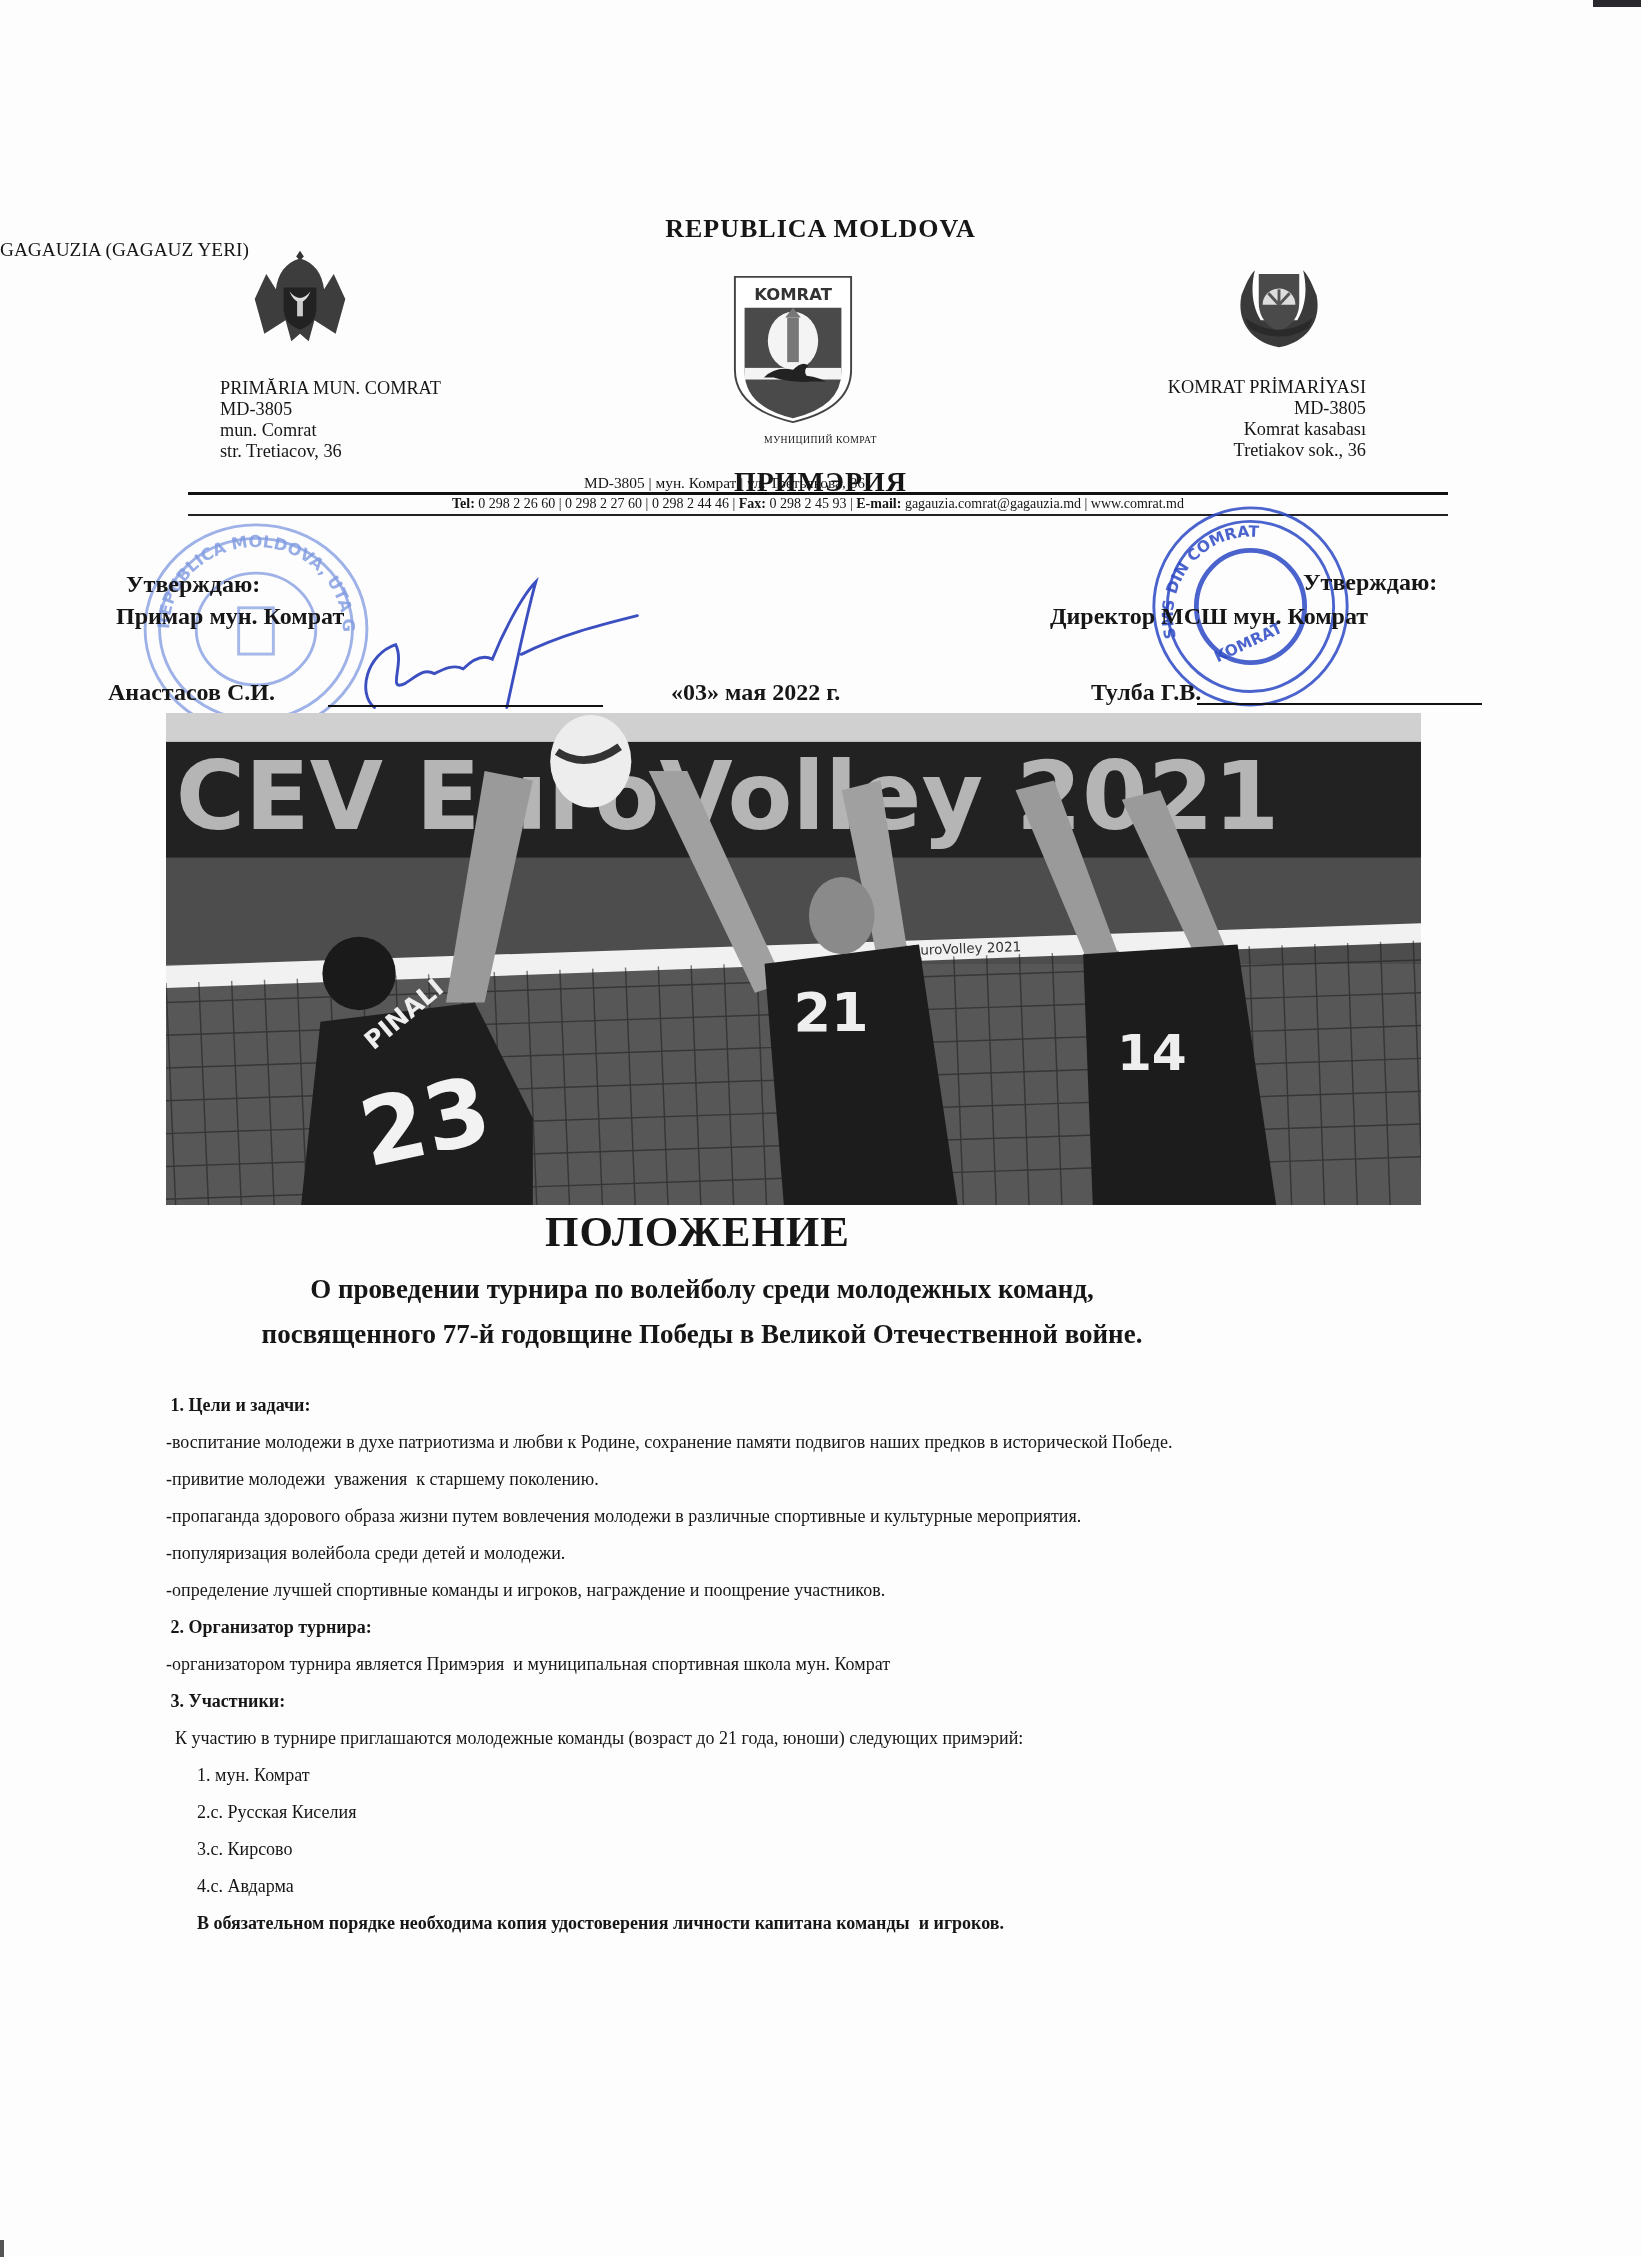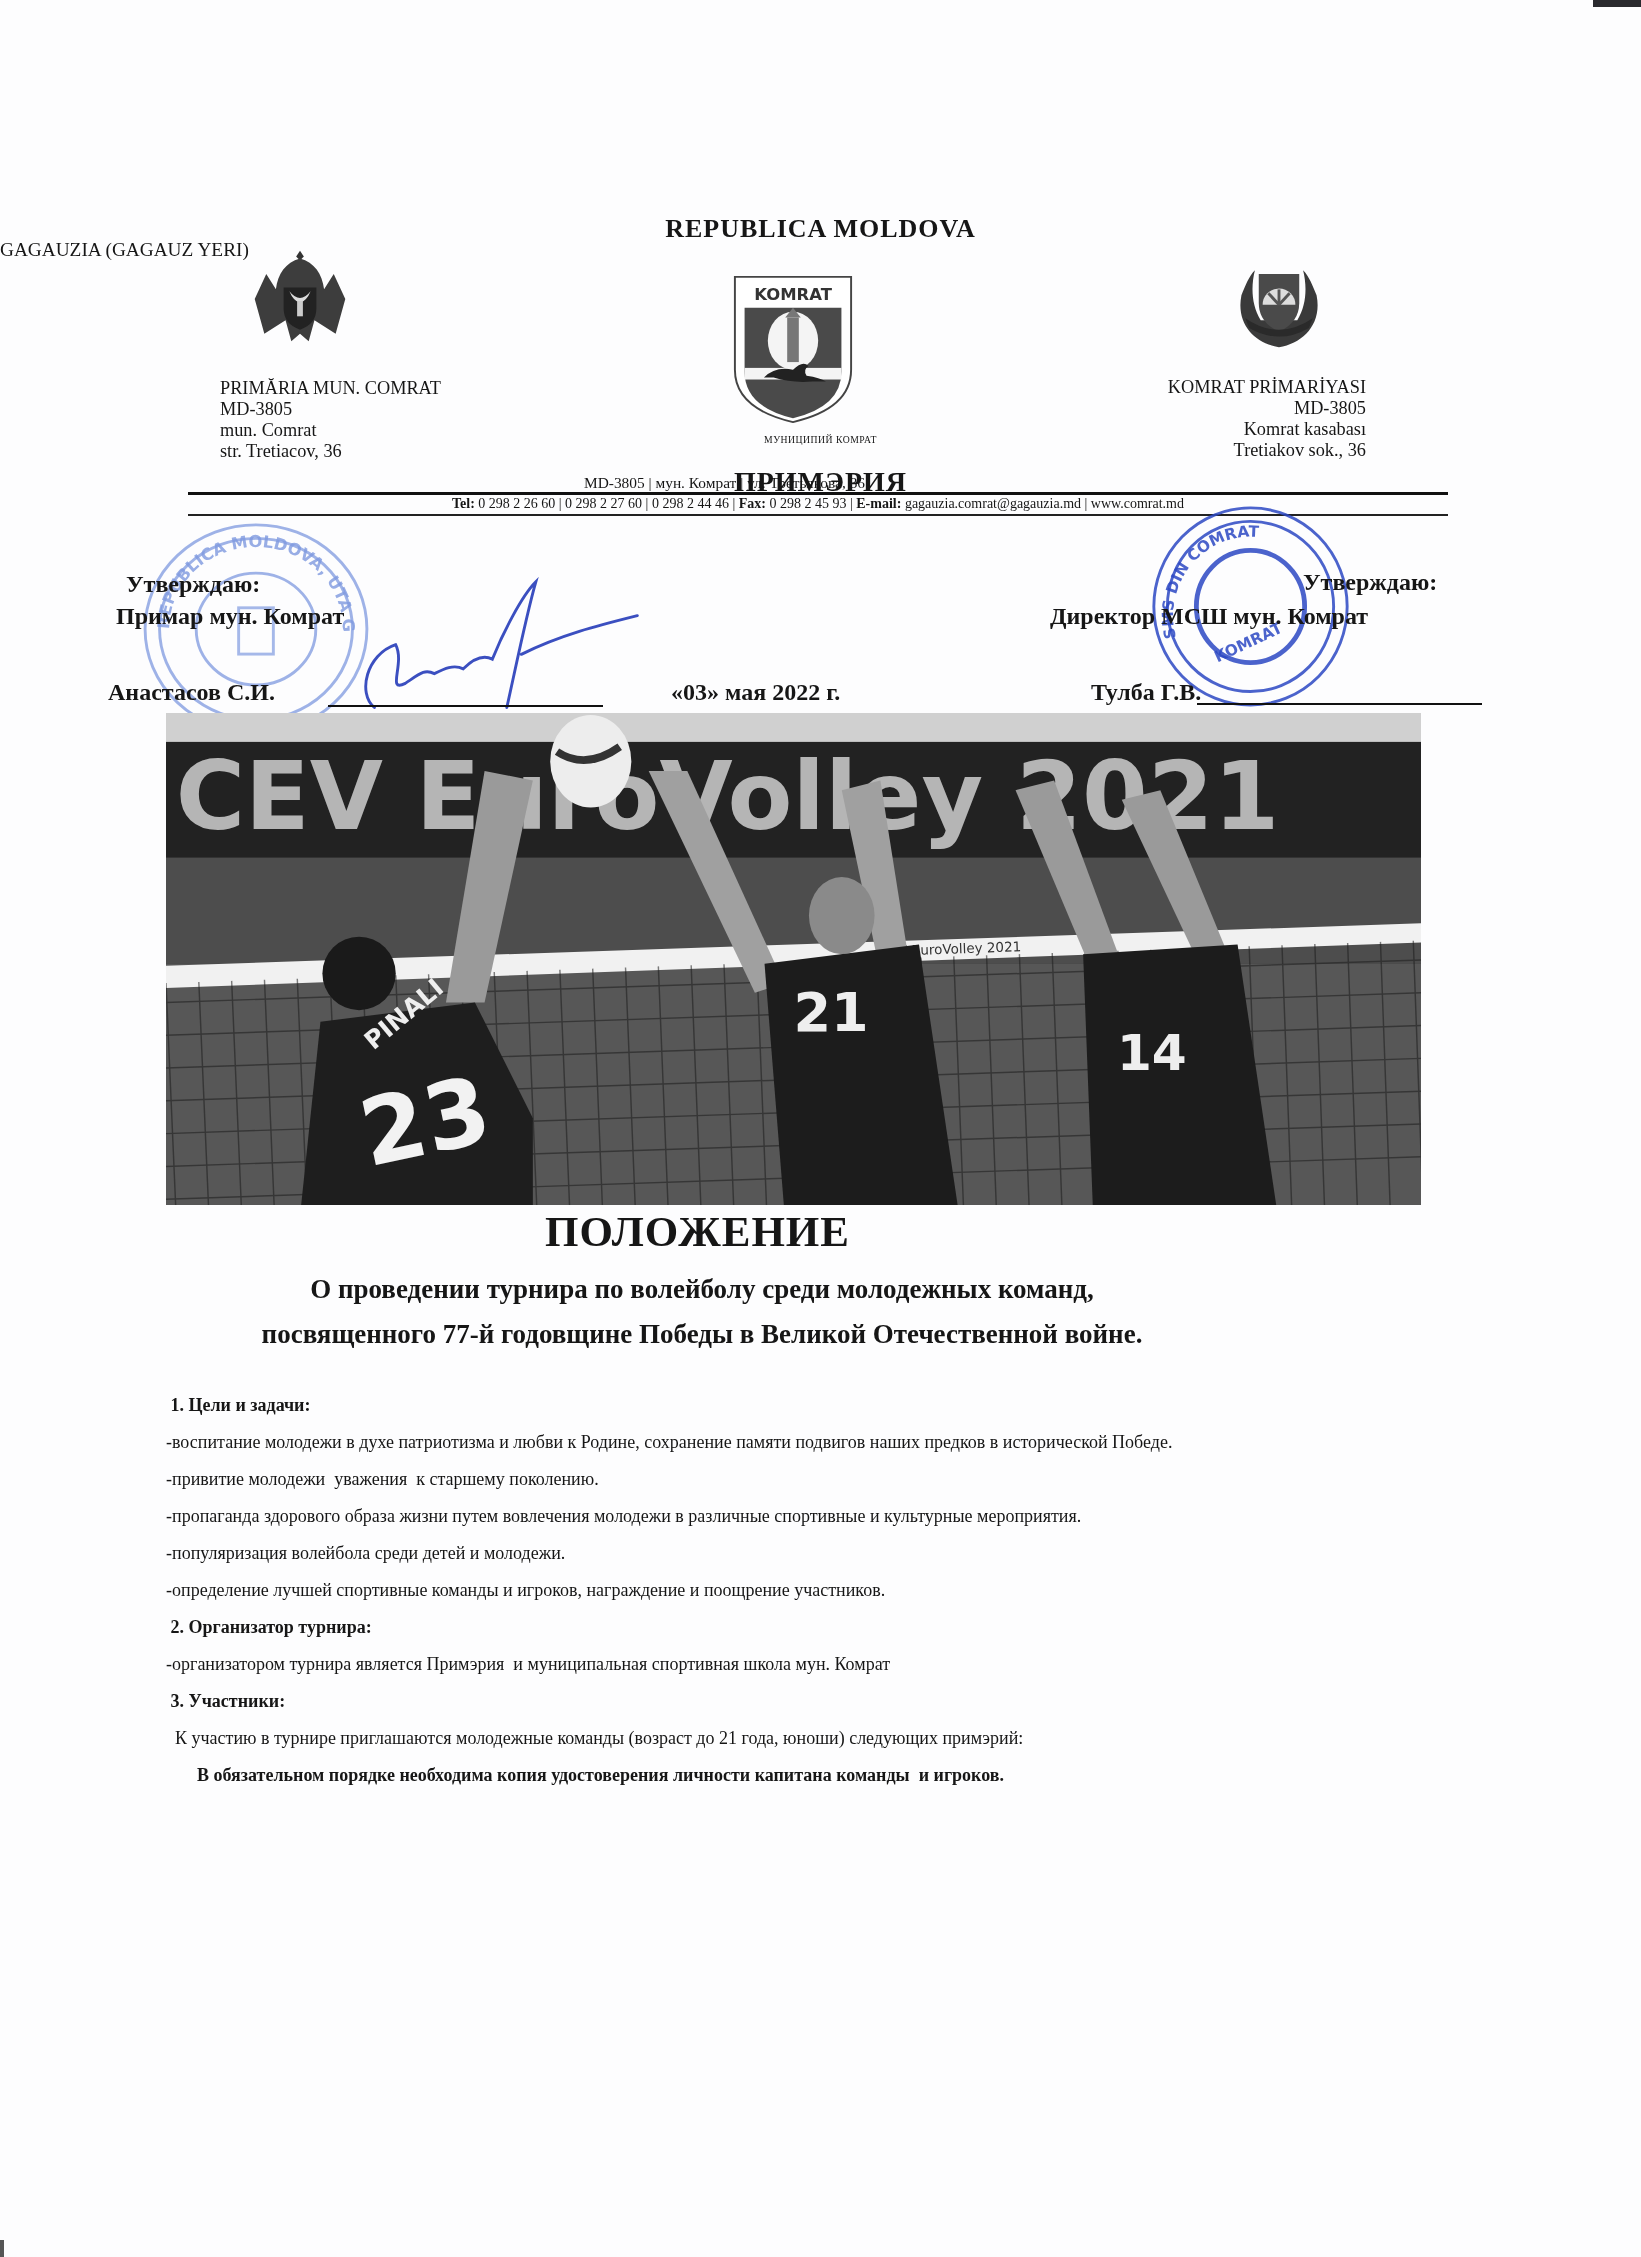--- a/index.html
+++ b/index.html
@@ -278,15 +278,21 @@
   <div class="heading" style="white-space:pre;"> 1. Цели и задачи:</div>
   <div class="para">-воспитание молодежи в духе патриотизма и любви к Родине, сохранение памяти подвигов наших предков в исторической Победе.</div>
   <div class="line" style="white-space:pre;">-привитие молодежи  уважения  к старшему поколению.</div>
   <div class="para">-пропаганда здорового образа жизни путем вовлечения молодежи в различные спортивные и культурные мероприятия.</div>
   <div class="line">-популяризация волейбола среди детей и молодежи.</div>
   <div class="line">-определение лучшей спортивные команды и игроков, награждение и поощрение участников.</div>
   <div class="heading" style="white-space:pre;"> 2. Организатор турнира:</div>
   <div class="line" style="white-space:pre;">-организатором турнира является Примэрия  и муниципальная спортивная школа мун. Комрат</div>
   <div class="heading" style="white-space:pre;"> 3. Участники:</div>
   <div class="para" style="white-space:pre-wrap;">  К участию в турнире приглашаются молодежные команды (возраст до 21 года, юноши) следующих примэрий:</div>
+  <div style="padding-left:31px;">
+    <div>1. мун. Комрат</div>
+    <div>2.с. Русская Киселия</div>
+    <div>3.с. Кирсово</div>
+    <div>4.с. Авдарма</div>
+  </div>
   <div class="para bold" style="padding-left:31px; white-space:pre-wrap;">В обязательном порядке необходима копия удостоверения личности капитана команды  и игроков.</div>
 </div>
 
 
 </body></html>

